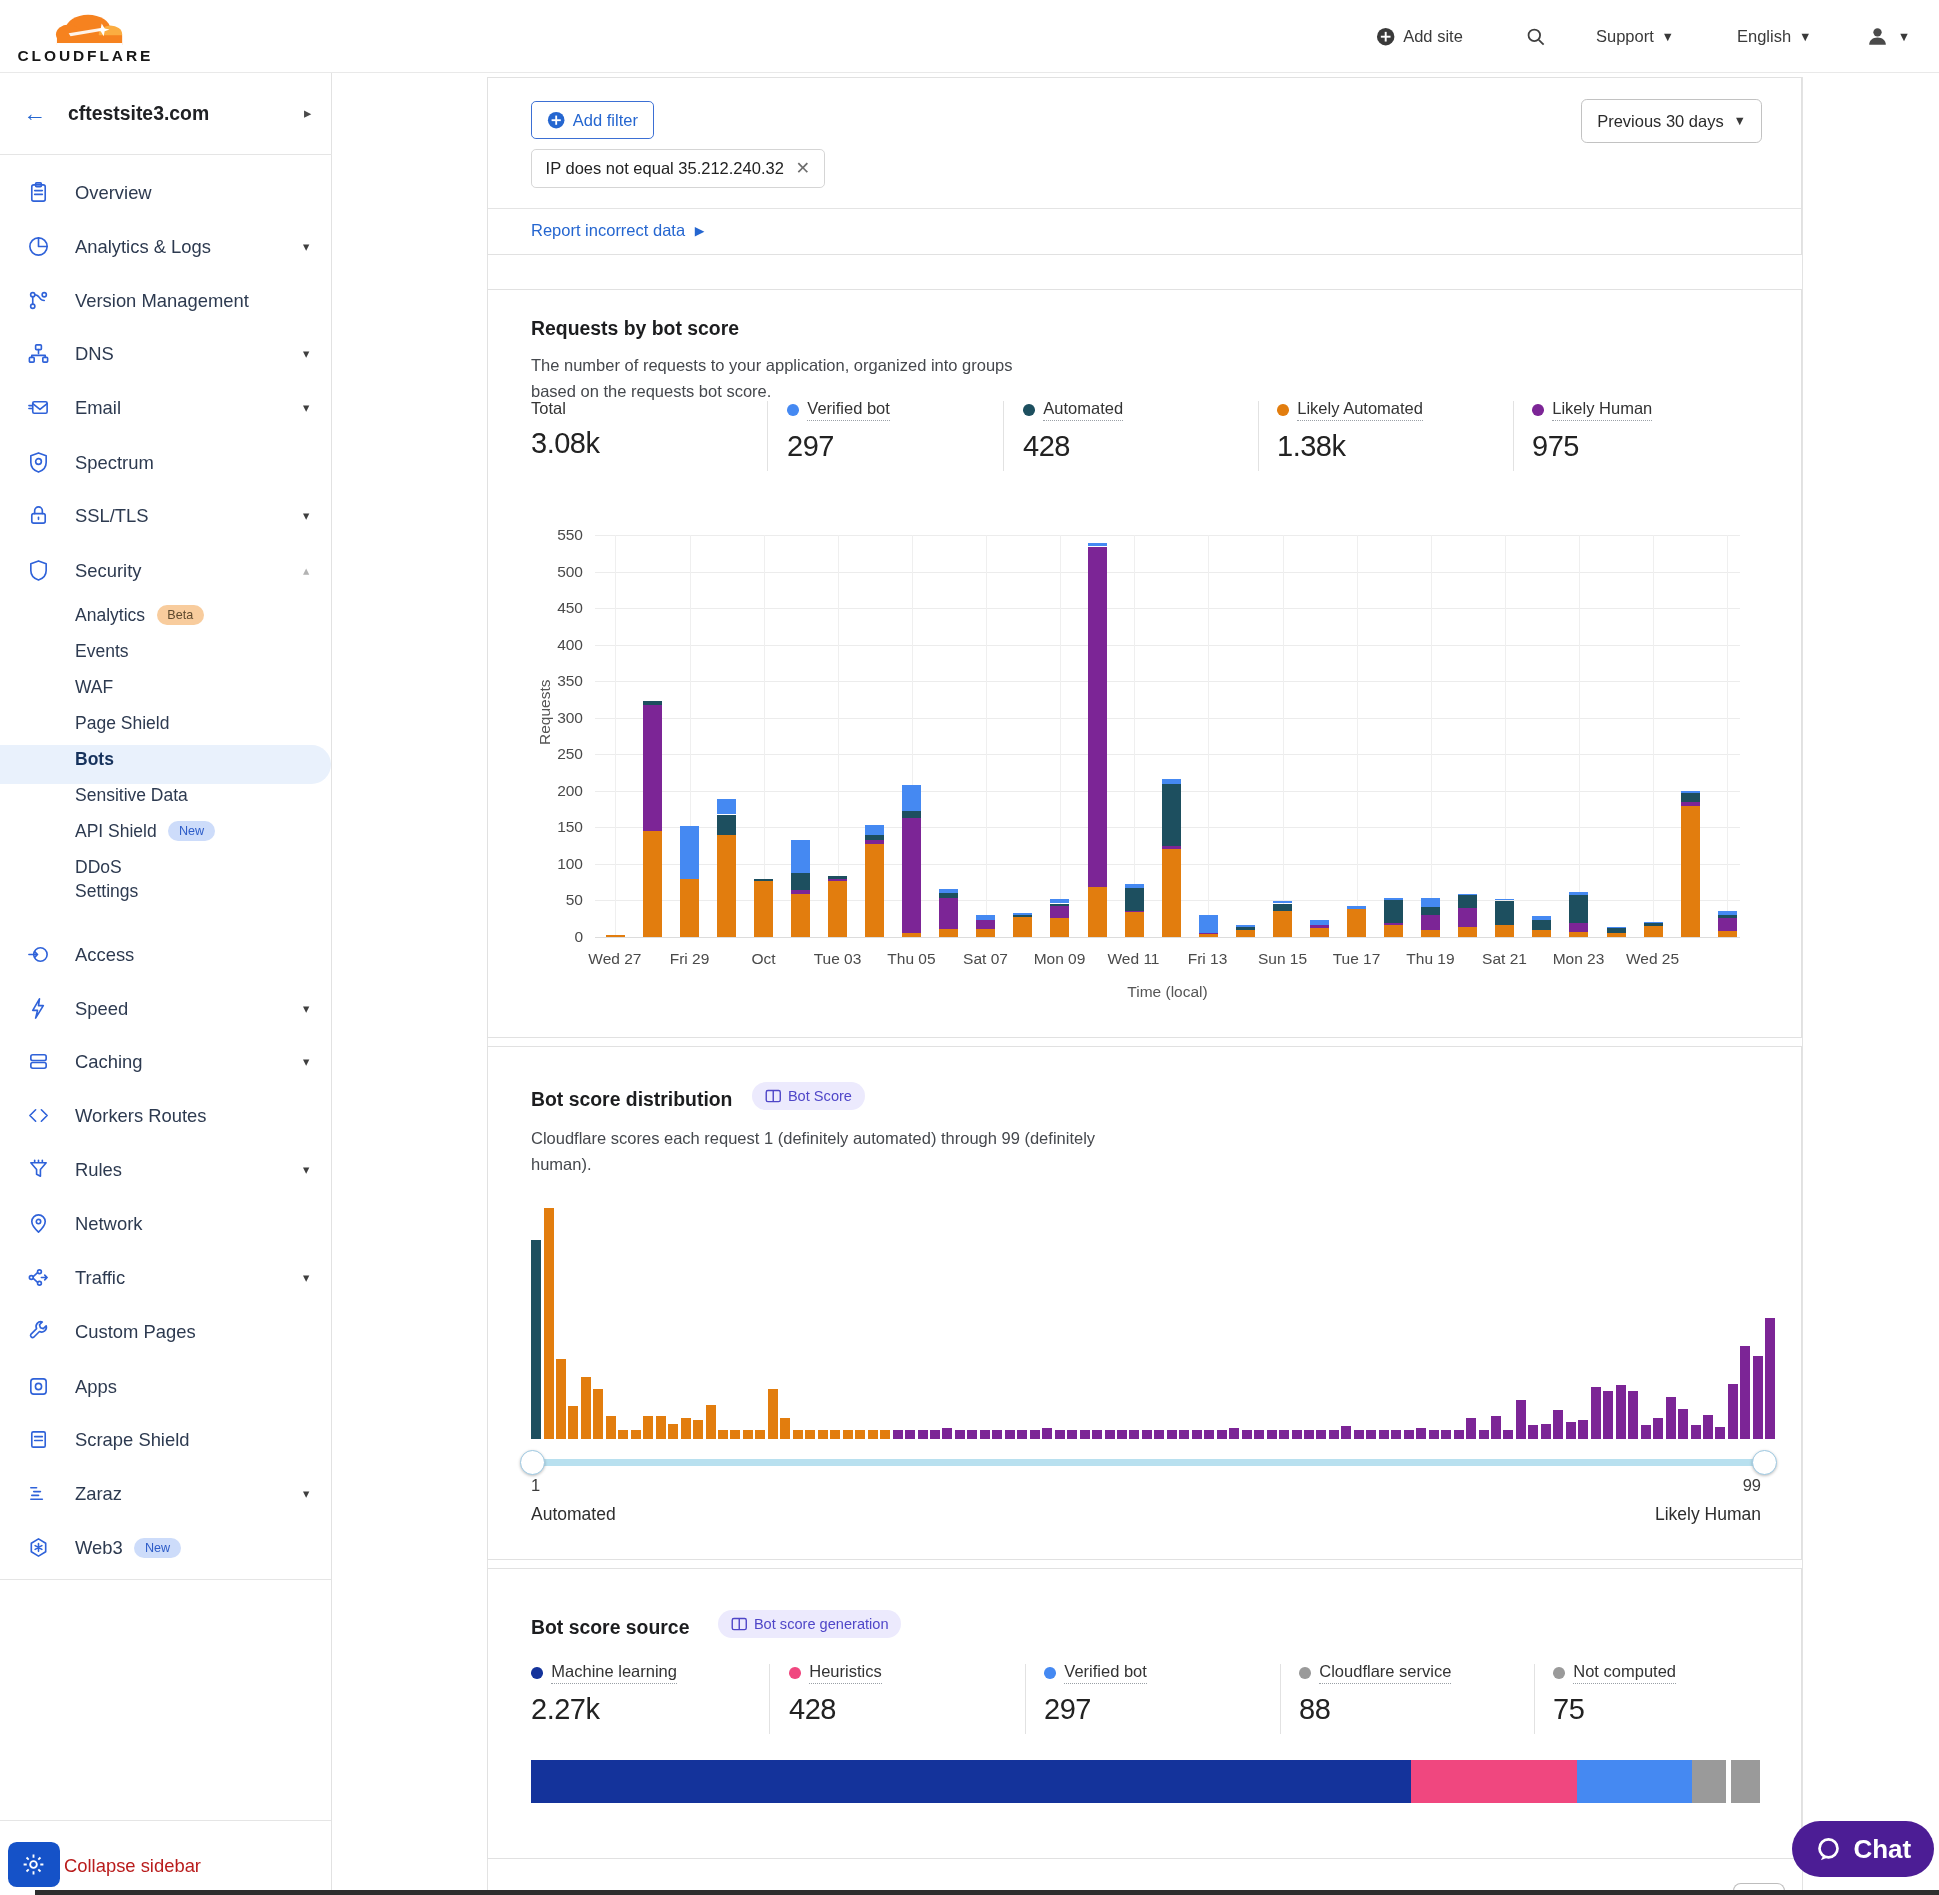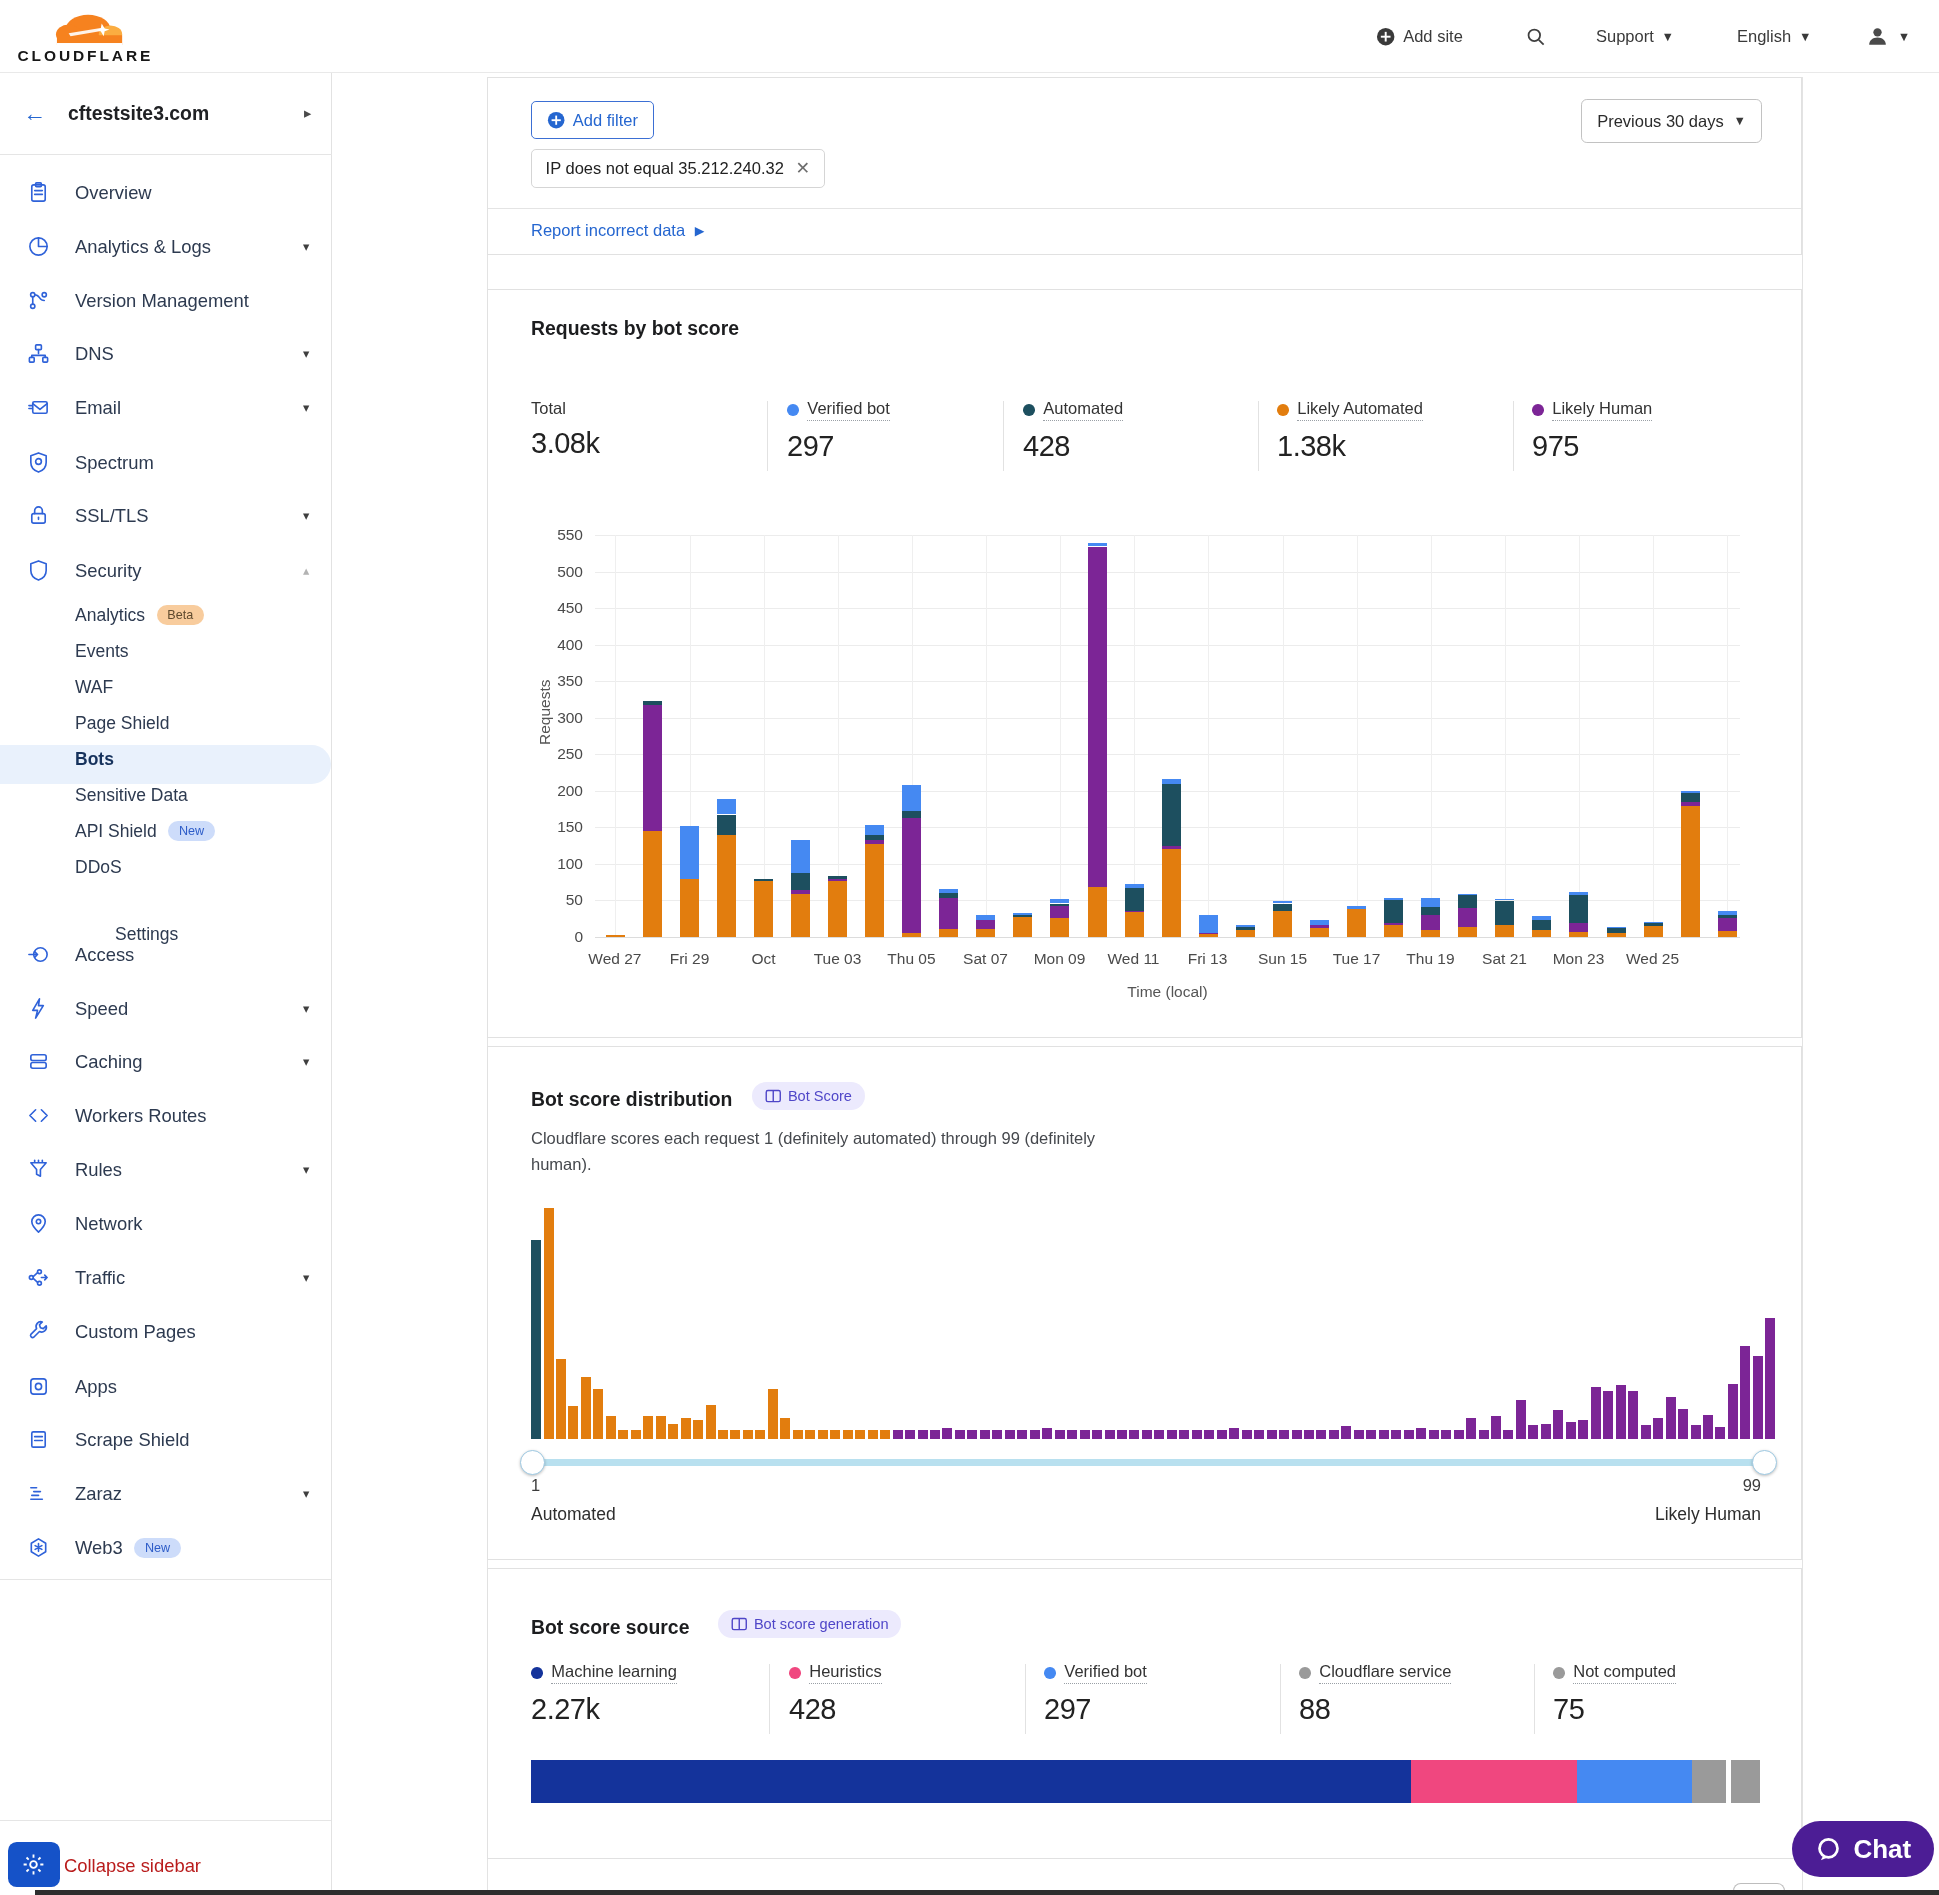--- a/index.html
+++ b/index.html
@@ -226,21 +226,21 @@
       </div>
       <div class="side-row" style="top: 706px; height: 33px;">
         <span class="side-label sub-label">Sensitive Data</span>
       </div>
       <div class="side-row" style="top: 742px; height: 33px;">
         <span class="side-label sub-label">API Shield<span class="badge badge-new">New</span></span>
       </div>
       <div class="side-row" style="top: 778px; height: 33px;">
         <span class="side-label sub-label">DDoS</span>
       </div>
-      <div class="side-row" style="top: 845px; height: 33px; margin-left: 40px;">
+      <div class="side-row" style="top: 802px; height: 33px;">
         <span class="side-label sub-label">Settings</span>
       </div>
       <div class="side-row" style="top: 860px; height: 43px;">
         <span class="icon"><svg width="23" height="23" viewBox="0 0 24 24" fill="none" stroke="currentColor" stroke-width="1.7" stroke-linecap="round" stroke-linejoin="round">
             <circle cx="14" cy="12" r="7"></circle>
             <path d="M2 12h9 M8 9l3 3-3 3"></path>
           </svg></span>
         <span class="side-label">Access</span>
       </div>
       <div class="side-row" style="top: 914px; height: 43px;">
@@ -363,20 +363,21 @@
   </div>
   <div id="report-divider"></div>
   <div id="report-link">
     <span>Report incorrect data</span>
     <span class="tri">▶</span>
   </div>
 </div>
 
 <div class="card" style="top:289px; height:749px;">
   <div class="section-title" style="top:27px;">Requests by bot score</div>
+  <div class="section-desc" style="top:62px; width:529px;">The number of requests to your application, organized into groups based on the requests bot score.</div>
   <div id="req-stats" class="abs" style="left:0; top:109px; width:1315px; height:78px;">
       <div class="stat-col" style="left: 43px;">
         <div class="stat-label">
           <span>Total</span>
         </div>
         <div class="stat-value">3.08k</div>
       </div>
       <div class="stat-col" style="left: 299px;">
         <div class="stat-label">
           <span class="stat-dot" style="background: rgb(69, 137, 242);"></span>

